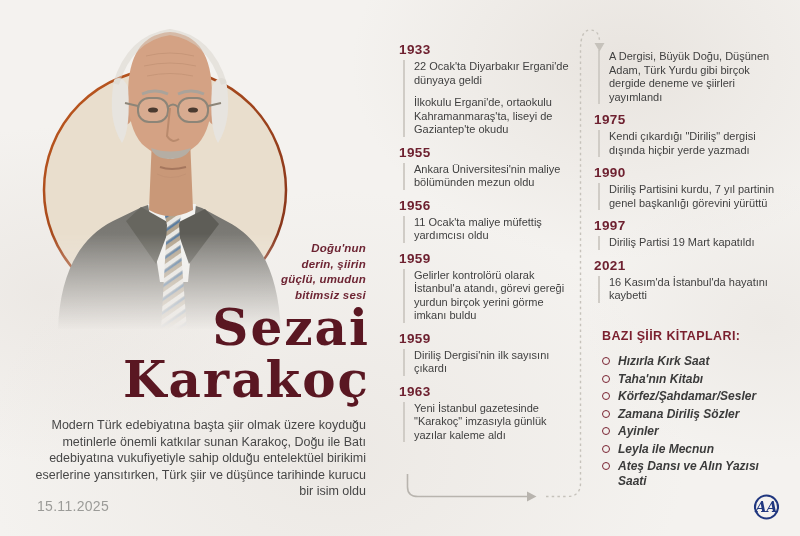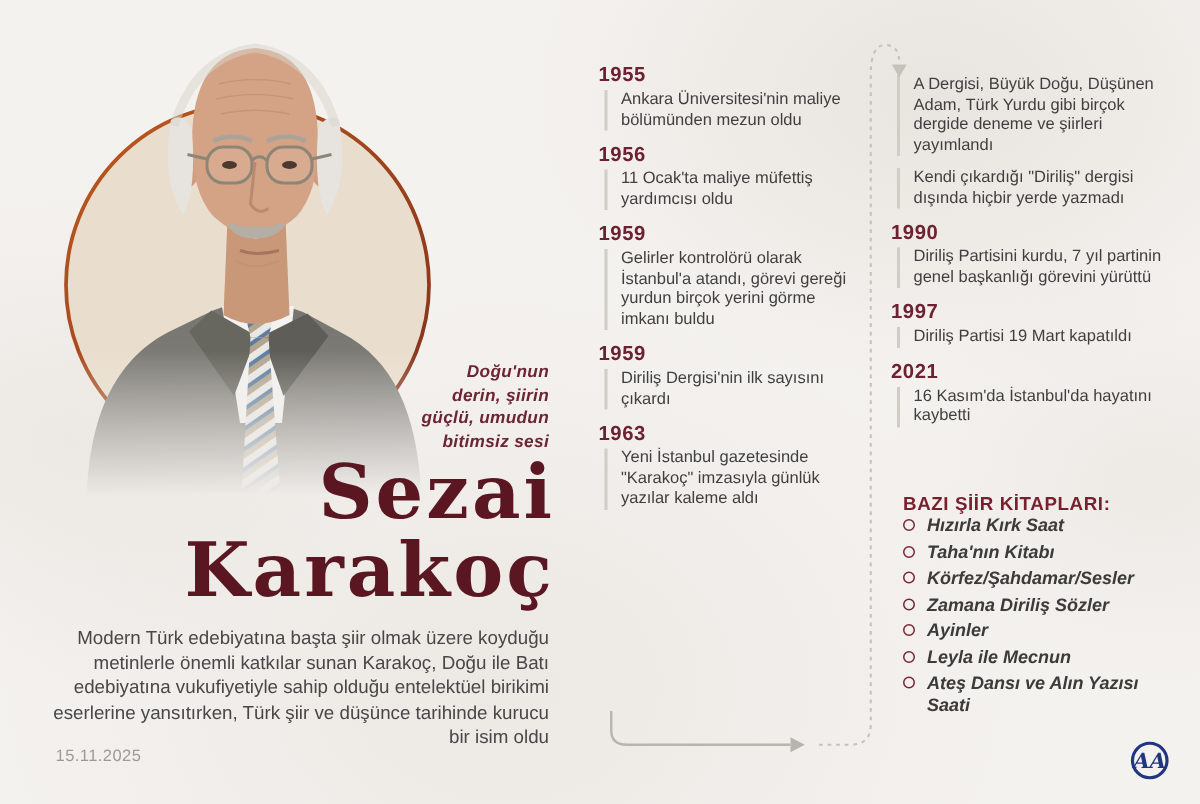--- a/index.html
+++ b/index.html
@@ -20,32 +20,32 @@
   }
   .title{
     position:absolute;right:430px;top:302px;text-align:right;
     font-family:"DejaVu Serif",serif;font-weight:bold;color:#5a1722;
     font-size:50px;line-height:52px;letter-spacing:2px;
   }
   .summary{
     position:absolute;left:26px;top:417px;width:340px;text-align:right;
     font-size:12.5px;line-height:16.5px;color:#474747;
   }
-  .date{position:absolute;left:37px;top:498px;font-size:11px;color:#9b9b98;letter-spacing:.3px;}
+  .date{position:absolute;left:37px;top:498px;font-size:14px;color:#9b9b98;letter-spacing:.3px;}
   .tl-col{position:absolute;}
   #tl-left{left:399px;top:42px;width:180px;}
   #tl-right{left:594px;top:50px;width:186px;}
   .tl-entry{margin-bottom:8px;}
   .tl-year{font-size:13.5px;font-weight:bold;color:#6e2130;letter-spacing:.4px;margin-bottom:3px;}
   .tl-body{margin-left:4px;border-left:2px solid #d0ccc6;padding-left:9px;
     font-size:11px;line-height:13.5px;color:#3f3f3f;}
   .tl-body p{margin:0;}
   .tl-body p + p{margin-top:9px;}
   .books{position:absolute;left:602px;top:329px;width:180px;}
-  .books-heading{font-size:12.5px;font-weight:bold;color:#7a1f2e;letter-spacing:.4px;}
+  .books-heading{font-size:12.5px;font-weight:bold;color:#7a1f2e;letter-spacing:.4px;margin-bottom:11px;}
   .book-item{display:flex;align-items:flex-start;gap:8px;margin-bottom:3px;}
   .book-bullet{flex:0 0 auto;width:6px;height:6px;border:1.6px solid #7a2433;border-radius:50%;margin-top:3px;background:transparent;}
   .book-title{font-size:12px;line-height:14.5px;font-weight:bold;font-style:italic;color:#3b3b3b;}
   .connector{position:absolute;left:0;top:0;pointer-events:none;}
   .logo{position:absolute;left:751px;top:491px;width:30px;height:30px;}
 </style>
 </head>
 <body>
 
 <div class="canvas">
@@ -137,20 +137,27 @@
     <div>Sezai</div>
     <div>Karakoç</div>
   </div>
 
   <div class="summary">Modern Türk edebiyatına başta şiir olmak üzere koyduğu metinlerle önemli katkılar sunan Karakoç, Doğu ile Batı edebiyatına vukufiyetiyle sahip olduğu entelektüel birikimi eserlerine yansıtırken, Türk şiir ve düşünce tarihinde kurucu bir isim oldu</div>
 
   <div class="date">15.11.2025</div>
 
   <div id="tl-left" class="tl-col">
       <div class="tl-entry">
+        <div class="tl-year">1933</div>
+        <div class="tl-body">
+          <p>22 Ocak'ta Diyarbakır Ergani'de dünyaya geldi</p>
+          <p>İlkokulu Ergani'de, ortaokulu Kahramanmaraş'ta, liseyi de Gaziantep'te okudu</p>
+        </div>
+      </div>
+      <div class="tl-entry">
         <div class="tl-year">1955</div>
         <div class="tl-body">
           <p>Ankara Üniversitesi'nin maliye bölümünden mezun oldu</p>
         </div>
       </div>
       <div class="tl-entry">
         <div class="tl-year">1956</div>
         <div class="tl-body">
           <p>11 Ocak'ta maliye müfettiş yardımcısı oldu</p>
         </div>
@@ -174,20 +181,21 @@
         </div>
       </div>
     </div>
   <div id="tl-right" class="tl-col">
       <div class="tl-entry">
         <div class="tl-body">
           <p>A Dergisi, Büyük Doğu, Düşünen Adam, Türk Yurdu gibi birçok dergide deneme ve şiirleri yayımlandı</p>
         </div>
       </div>
       <div class="tl-entry">
+        <div class="tl-year">1975</div>
         <div class="tl-body">
           <p>Kendi çıkardığı "Diriliş" dergisi dışında hiçbir yerde yazmadı</p>
         </div>
       </div>
       <div class="tl-entry">
         <div class="tl-year">1990</div>
         <div class="tl-body">
           <p>Diriliş Partisini kurdu, 7 yıl partinin genel başkanlığı görevini yürüttü</p>
         </div>
       </div>

